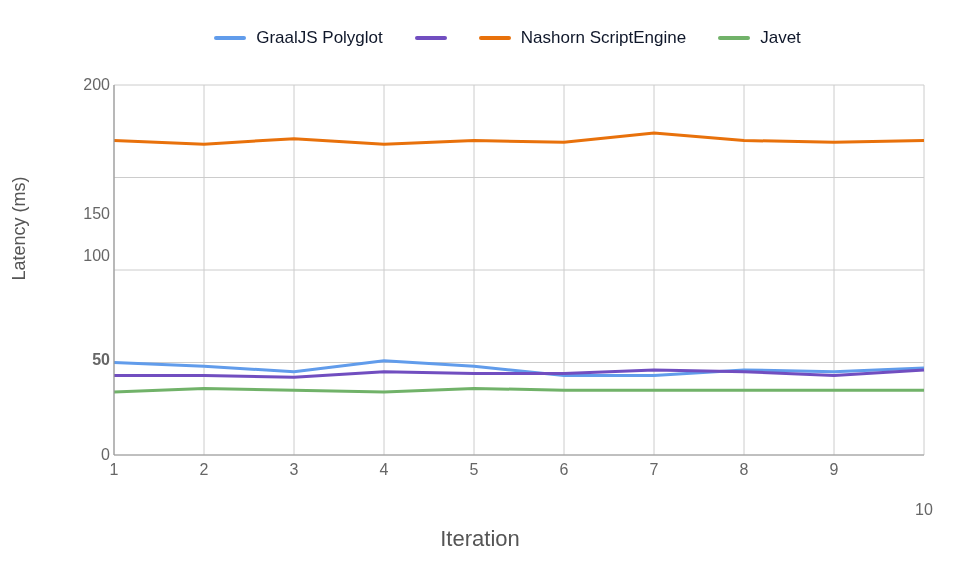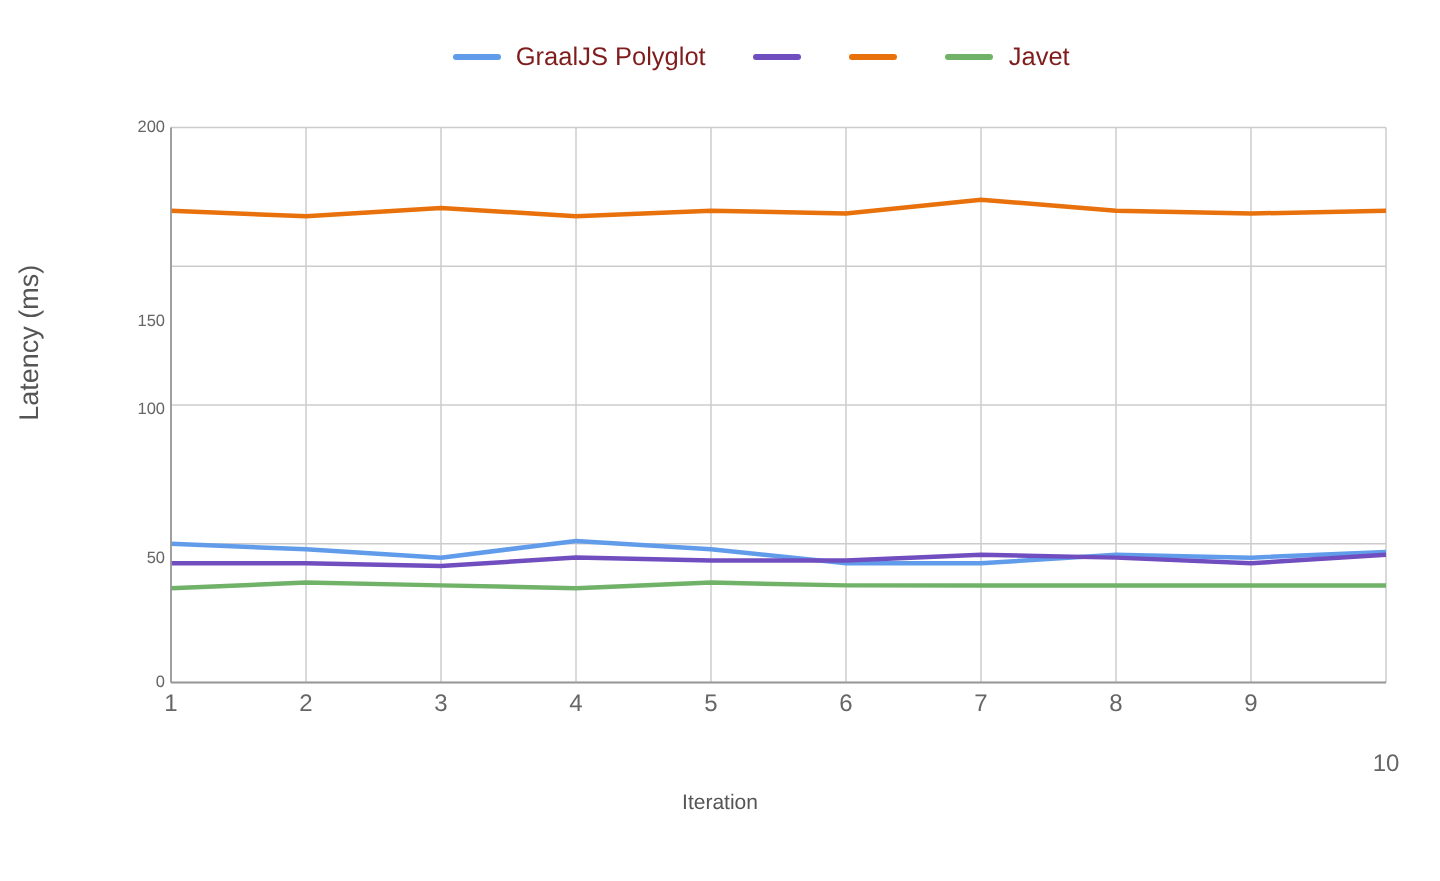--- a/index.html
+++ b/index.html
@@ -21,21 +21,21 @@
   }
   .legend {
     position: absolute;
     top: 28px;
     left: 85px;
     right: 30px;
     display: flex;
     justify-content: center;
     gap: 32px;
     font-size: 17px;
-    color: #7f1d1d;
+    color: #0f172a;
   }
   .legend-item {
     display: flex;
     align-items: center;
     gap: 10px;
   }
   .legend-swatch {
     width: 32px;
     height: 4px;
     border-radius: 2px;
@@ -66,21 +66,21 @@
     position: absolute;
     left: 70px;
     top: 85px;
     width: 40px;
     height: 370px;
   }
   .y-tick {
     position: absolute;
     right: 0;
     text-align: right;
-    font-size: 11px;
+    font-size: 16px;
     color: #666;
     transform: translateY(-50%);
   }
   .x-ticks {
     position: absolute;
     left: 114px;
     top: 461px;
     width: 810px;
     height: 24px;
   }
@@ -98,50 +98,51 @@
     transform-origin: left center;
     font-size: 18px;
     color: #555;
     white-space: nowrap;
   }
   .x-label {
     position: absolute;
     left: 50%;
     top: 526px;
     transform: translateX(-50%);
-    font-size: 14px;
+    font-size: 22px;
     color: #555;
   }
 </style>
 </head>
 <body>
 
 <div class="chart-container">
 
   <div class="legend">
       <div class="legend-item">
         <div class="legend-swatch" style="background: rgb(97, 156, 235);"></div>
         <span>GraalJS Polyglot</span>
       </div>
       <div class="legend-item">
         <div class="legend-swatch" style="background: rgb(113, 78, 192);"></div>
       </div>
       <div class="legend-item">
         <div class="legend-swatch" style="background: rgb(232, 113, 11);"></div>
+        <span>Nashorn ScriptEngine</span>
       </div>
       <div class="legend-item">
         <div class="legend-swatch" style="background: rgb(113, 178, 105);"></div>
         <span>Javet</span>
       </div>
     </div>
 
   <div class="y-ticks">
       <div class="y-tick" style="top: 370px;">0</div>
-      <div class="y-tick" style="top: 287px;">50</div>
-      <div class="y-tick" style="top: 188px;">100</div>
+      <div class="y-tick" style="top: 275px; font-weight: bold;">50</div>
+      <div class="y-tick" style="top: 171px;">100</div>
       <div class="y-tick" style="top: 92.5px; margin-top: 36px;">150</div>
       <div class="y-tick" style="top: 0px;">200</div>
     </div>
 
   <div class="plot">
     <svg width="810" height="370">
       <g id="grid">
           <line class="grid-line" x1="0" x2="810" y1="370" y2="370"></line>
           <line class="grid-line" x1="0" x2="810" y1="277.5" y2="277.5"></line>
           <line class="grid-line" x1="0" x2="810" y1="185" y2="185"></line>

